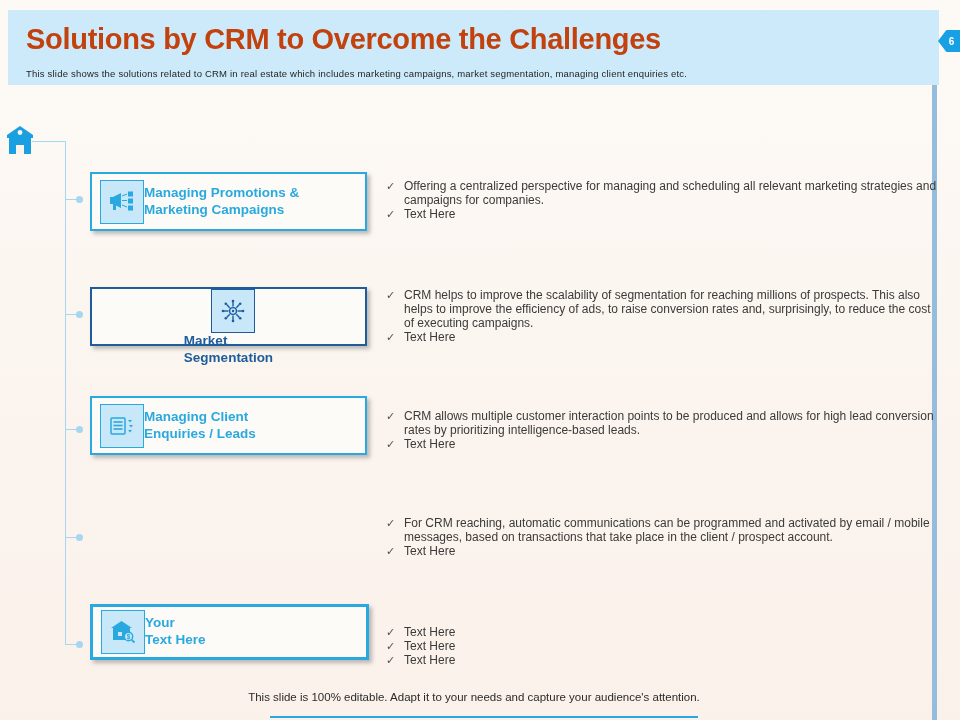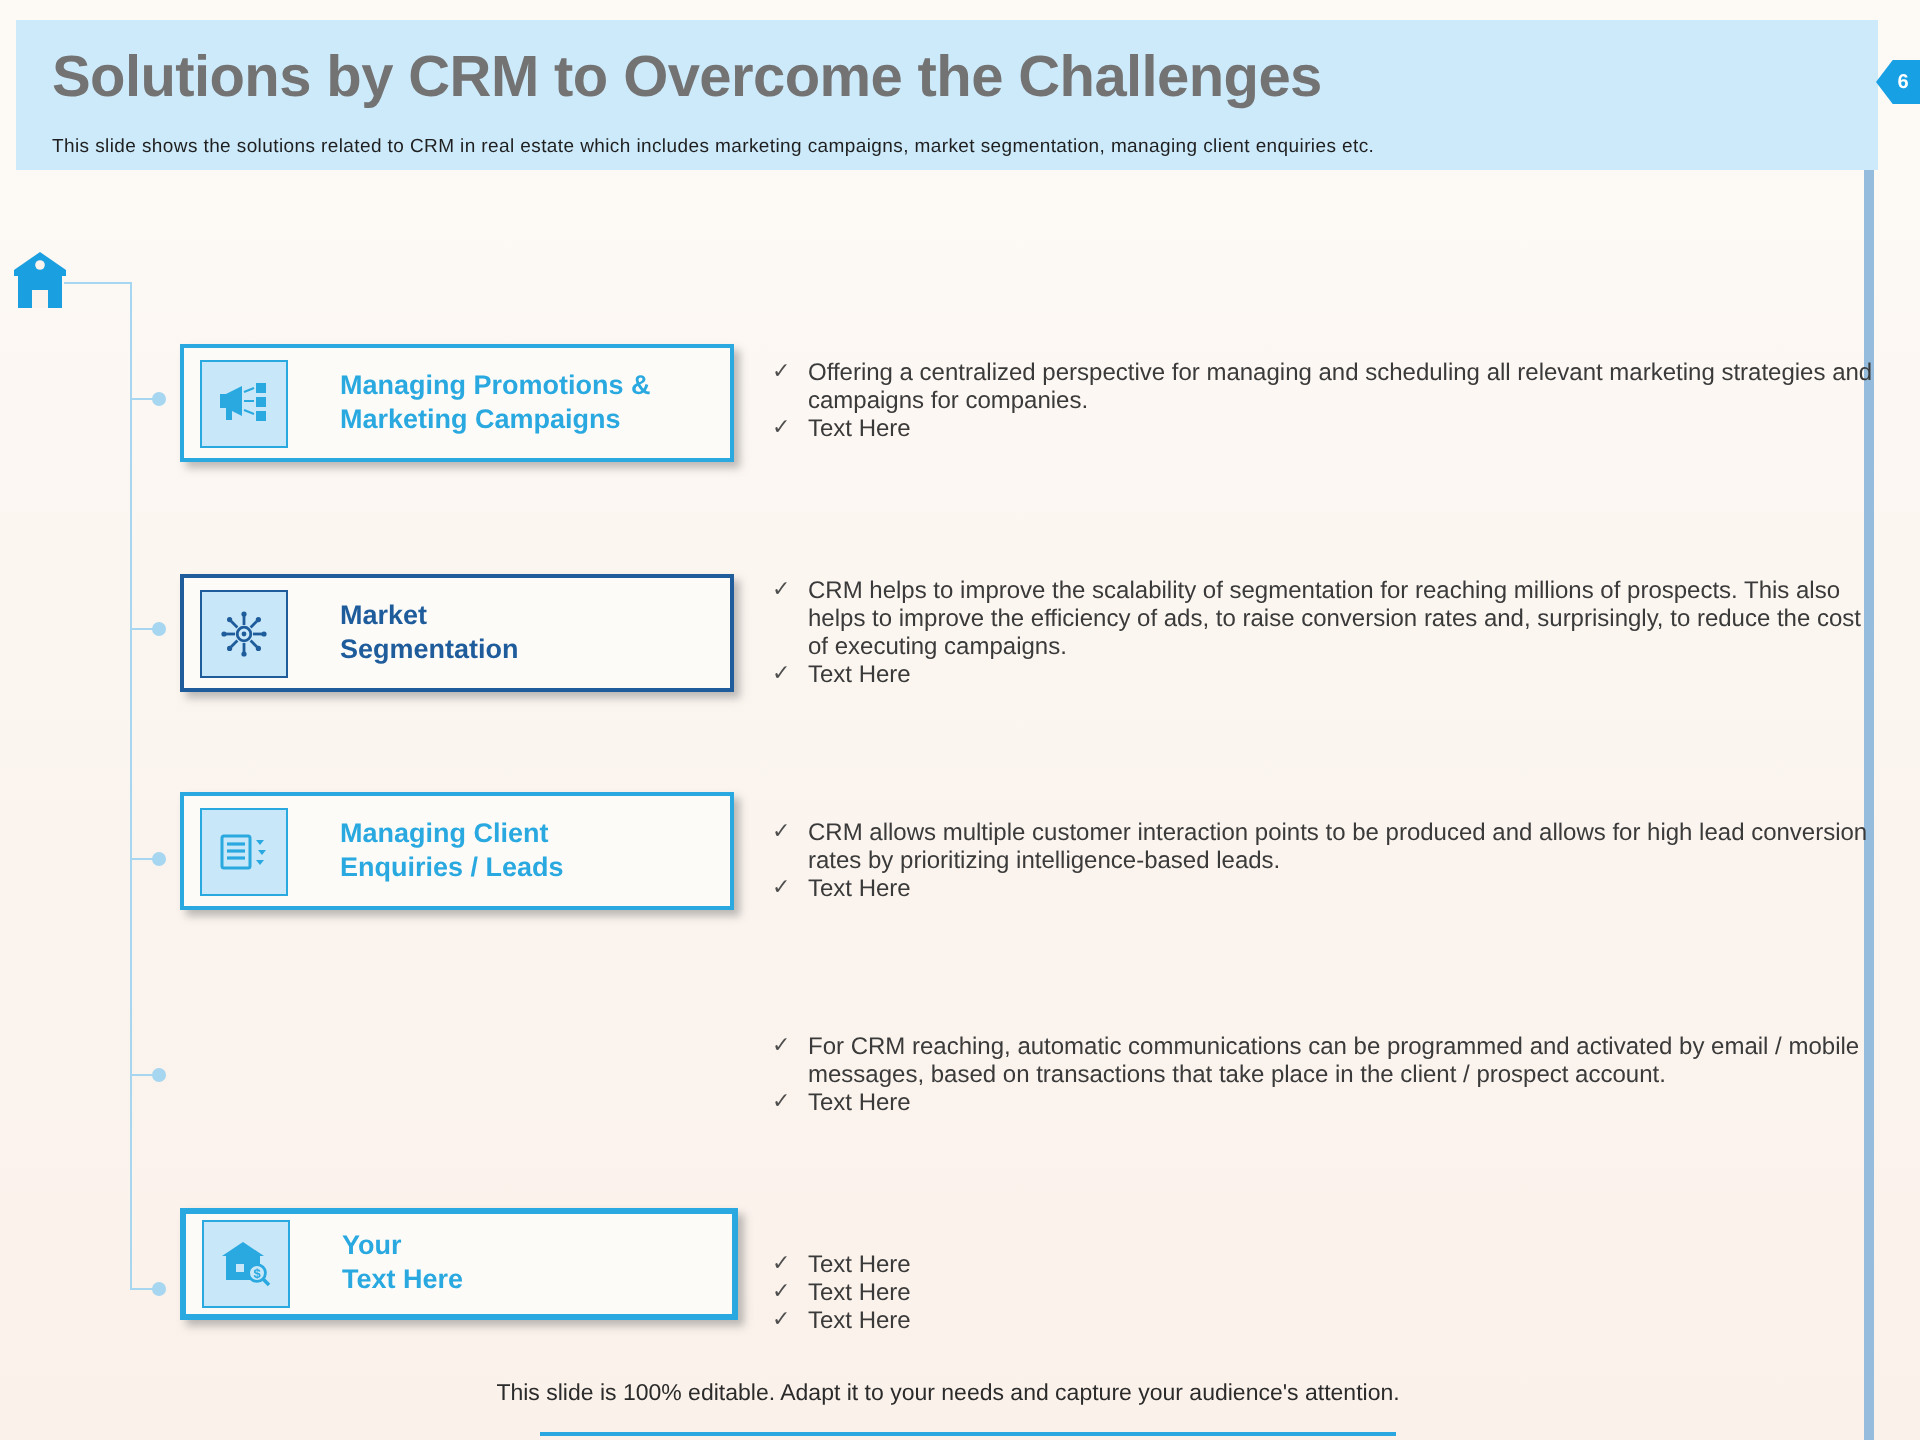--- a/index.html
+++ b/index.html
@@ -2,21 +2,21 @@
 <html><head>
 <meta charset="utf-8">
 <style>
   html,body{margin:0;padding:0;}
   body{width:960px;height:720px;font-family:"Liberation Sans",sans-serif;background:#ffffff;}
   .slide{position:relative;width:960px;height:720px;overflow:hidden;
          background:linear-gradient(180deg,#fdfaf6 0%,#fbf4ee 60%,#faf1ea 100%);}
 
   
   .header{position:absolute;left:8px;top:10px;width:931px;height:75px;background:#cdeafa;}
-  .title{position:absolute;left:18px;top:13px;margin:0;font-size:29px;font-weight:bold;color:#737373;letter-spacing:-0.3px;text-align:center;}
+  .title{position:absolute;left:18px;top:13px;margin:0;font-size:29px;font-weight:bold;color:#c2410c;letter-spacing:-0.3px;text-align:center;}
   .subtitle{position:absolute;left:18px;top:58px;font-size:9.5px;color:#1f1f1f;letter-spacing:0.2px;}
 
   
   .badge{position:absolute;left:938px;top:30px;width:22px;height:22px;background:#18a0e4;
          clip-path:polygon(0 50%,38% 0,100% 0,100% 100%,38% 100%);
          display:flex;align-items:center;justify-content:center;}
   .badge span{color:#fff;font-size:10px;font-weight:bold;padding-left:5px;}
 
   
   .edge-line{position:absolute;left:932px;top:85px;width:5px;height:635px;background:#95bcdc;}
@@ -29,21 +29,21 @@
   .dot{position:absolute;width:7px;height:7px;border-radius:50%;background:#a6d6f0;}
 
   
   .box{position:absolute;left:90px;width:273px;background:#fdfbf8;border:2px solid var(--theme);
        box-shadow:3px 3px 4px rgba(110,110,110,.45);display:flex;align-items:center;}
   .row-cyan{--theme:#29a9e0;}
   .row-navy{--theme:#1e5c9b;}
   .box.thick{border-width:3px;}
   .iconbox{width:42px;height:42px;margin-left:8px;background:#c8e7f9;border:1px solid var(--theme);
            display:flex;align-items:center;justify-content:center;color:var(--theme);flex:0 0 auto;}
-  .boxlabel{margin-left:26px;font-size:13.5px;font-weight:bold;color:var(--theme);line-height:1.25;}
+  .boxlabel{font-size:13.5px;font-weight:bold;color:var(--theme);line-height:1.25;}
 
   
   .bullets{position:absolute;left:386px;width:554px;margin:0;padding:0;list-style:none;}
   .bullets li{display:flex;font-size:12px;line-height:14px;color:#3a3a3a;}
   .bullets .tick{flex:0 0 18px;color:#4f4f4f;font-size:11px;}
 
   
   .footer{position:absolute;left:0;top:691px;width:948px;text-align:center;font-size:11.5px;color:#2b2b2b;}
   .bottom-line{position:absolute;left:270px;top:716px;width:428px;height:2px;background:#2aa7e0;}
 
@@ -110,21 +110,21 @@
     <li>
         <span class="tick">✓</span>
         <span>Offering a centralized perspective for managing and scheduling all relevant marketing strategies and campaigns for companies.</span>
       </li>
     <li>
         <span class="tick">✓</span>
         <span>Text Here</span>
       </li>
   </ul>
 
-  <div class="box row-navy" style="top:287px;height:55px;">
+  <div class="box row-navy" style="top:287px;height:55px;flex-direction:column;">
     <div class="iconbox">
       <svg width="28" height="28" viewBox="0 0 28 28">
         <circle cx="14" cy="14" r="3.4" fill="none" stroke="currentColor" stroke-width="1.4"></circle>
         <circle cx="14" cy="14" r="1.2" fill="currentColor"></circle>
         <g stroke="currentColor" stroke-width="1.4">
           <line x1="14" y1="9.5" x2="14" y2="5"></line>
             <line x1="14" y1="18.5" x2="14" y2="23"></line>
           <line x1="9.5" y1="14" x2="5" y2="14"></line>
             <line x1="18.5" y1="14" x2="23" y2="14"></line>
           <line x1="10.7" y1="10.7" x2="7.6" y2="7.6"></line>

